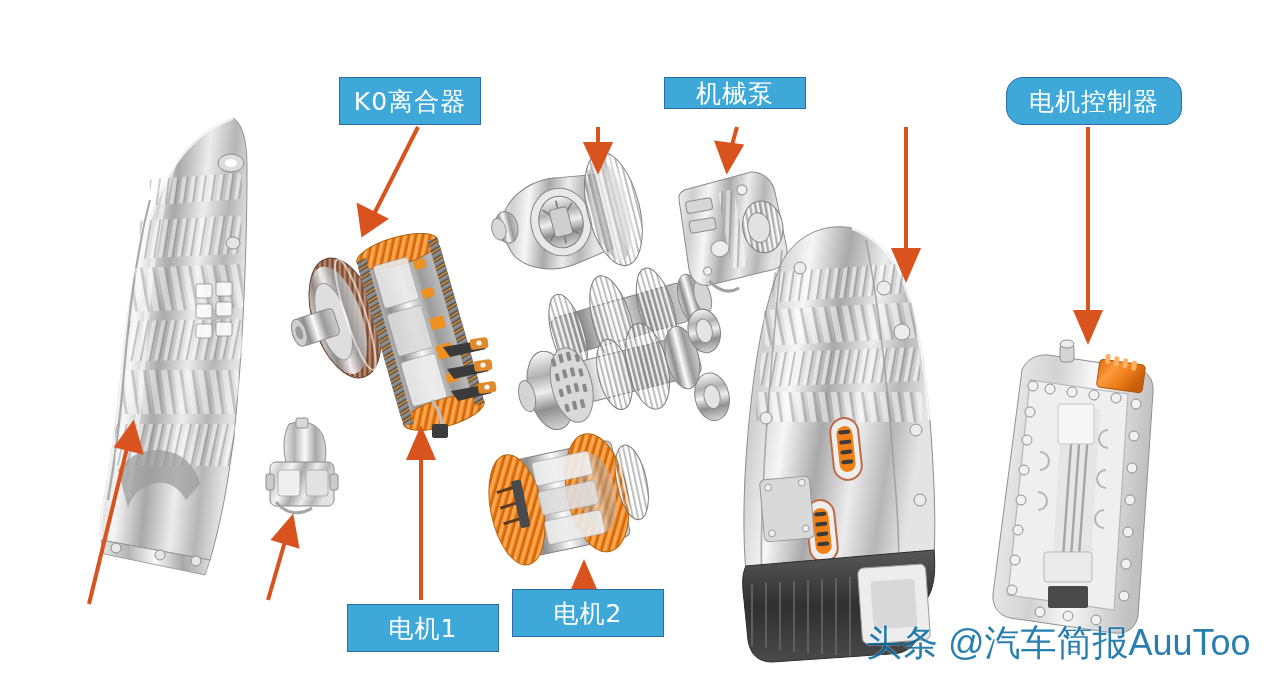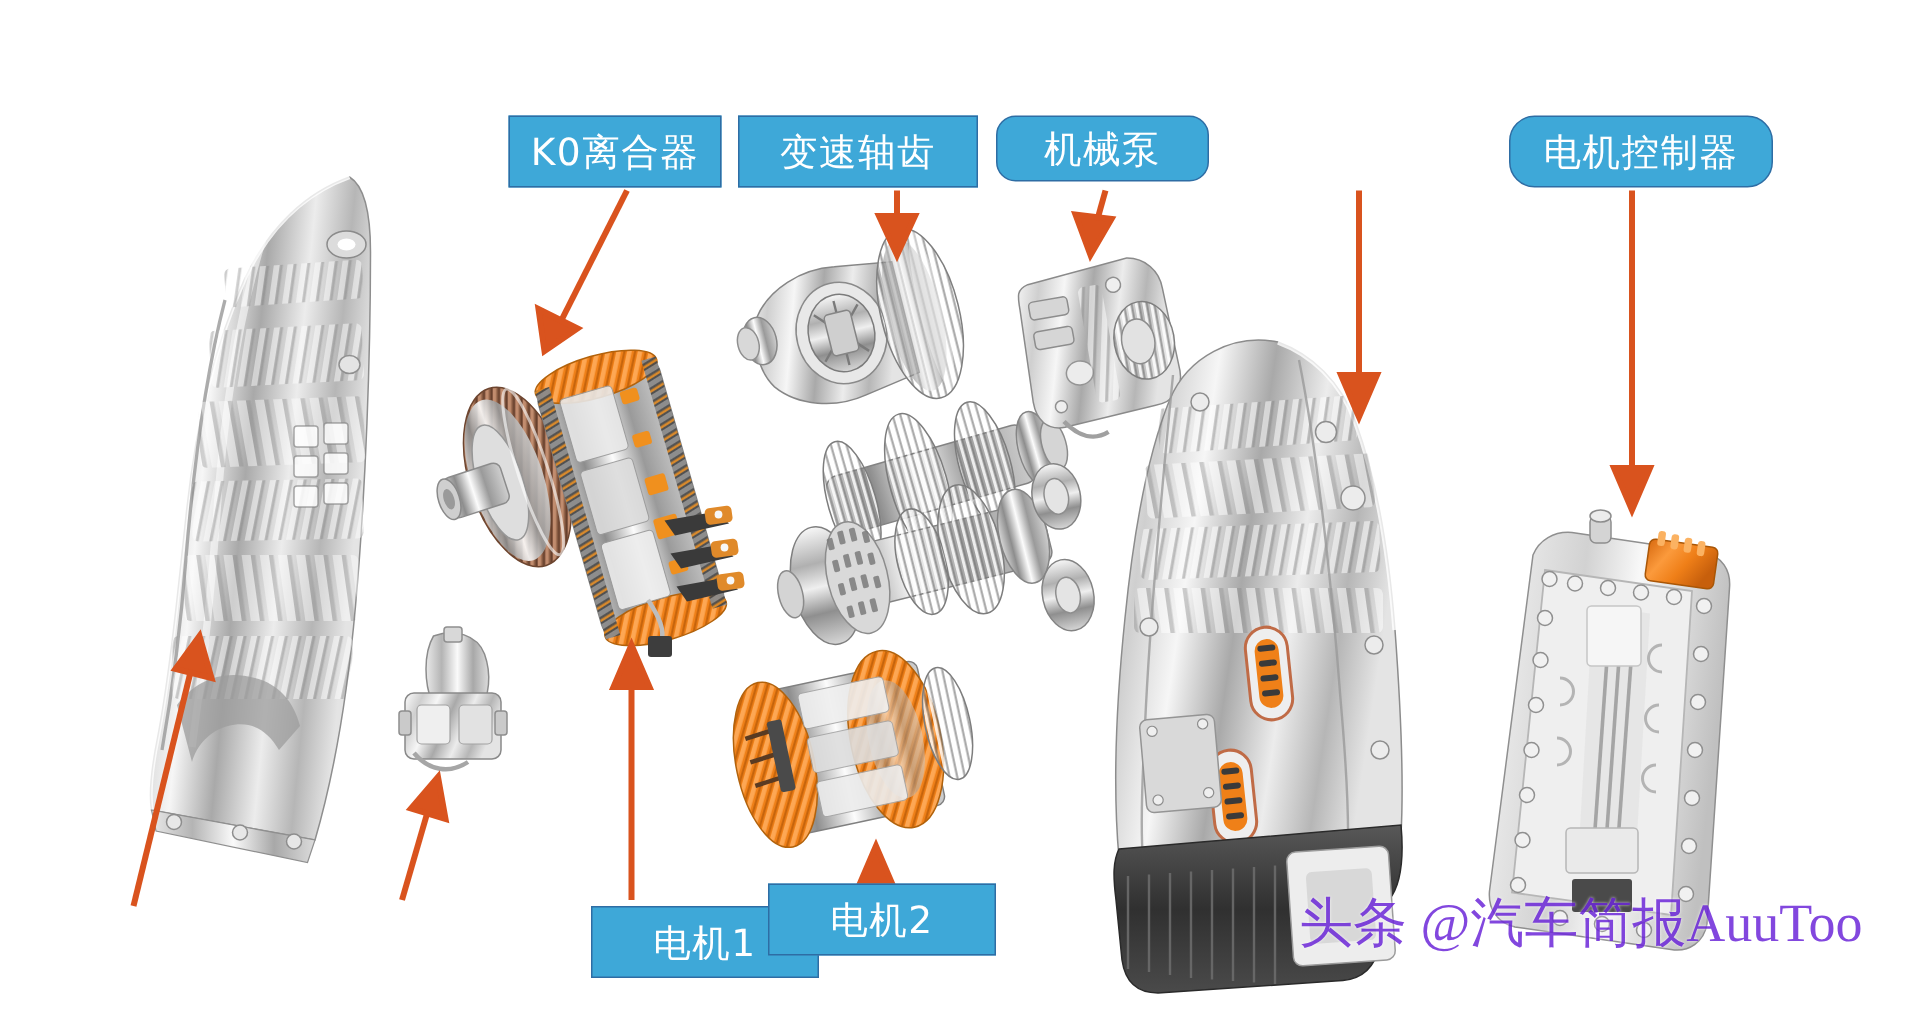--- a/index.html
+++ b/index.html
@@ -24,26 +24,26 @@
     white-space:nowrap;
   }
 
   
   #arrows, #parts{position:absolute;left:0;top:0;width:1280px;height:685px;}
   #arrows{pointer-events:none;}
 
   
   #watermark{
     position:absolute;
-    left:866px; top:591px;
+    left:866px; top:619px;
     font-size:36px;
-    color:#6d28d9;
+    color:#0369a1;
     opacity:.85;
     white-space:nowrap;
-    font-family:Liberation Serif, serif;
+    font-family:Liberation Sans, sans-serif;
     text-shadow:0 0 2px rgba(255,255,255,.9);
   }
 </style>
 </head>
 <body>
 
 <div id="stage">
 
   <svg id="parts" viewBox="0 0 1280 685">
     <defs>
@@ -519,27 +519,26 @@
       </g>
       <g>
         <line x1="584" y1="600" x2="584" y2="586"></line>
         <path d="M584,564 L572,592 L596,592 Z"></path>
       </g>
     </g>
   </svg>
 
   <div class="label-box" style="left:339px;top:77px;width:142px;height:48px;">K0离合器</div>
 
-  <div class="label-box" style="left:492px;top:77px;width:160px;height:48px;">变速轴齿</div>
-
-  <div class="label-box" style="left:664px;top:77px;width:142px;height:44px;border-radius:13px;">机械泵</div>
+
+  <div class="label-box" style="left:664px;top:77px;width:142px;height:32px;">机械泵</div>
 
 
   <div class="label-box" style="left:1006px;top:77px;width:176px;height:48px;border-radius:17px;">电机控制器</div>
 
 
-  <div class="label-box" style="left:347px;top:604px;width:152px;height:48px;margin-left:47px;">电机1</div>
+  <div class="label-box" style="left:347px;top:604px;width:152px;height:48px;">电机1</div>
 
   <div class="label-box" style="left:512px;top:589px;width:152px;height:48px;">电机2</div>
 
   <div id="watermark">头条 @汽车简报AuuToo</div>
 
 </div>
 
 </body></html>

